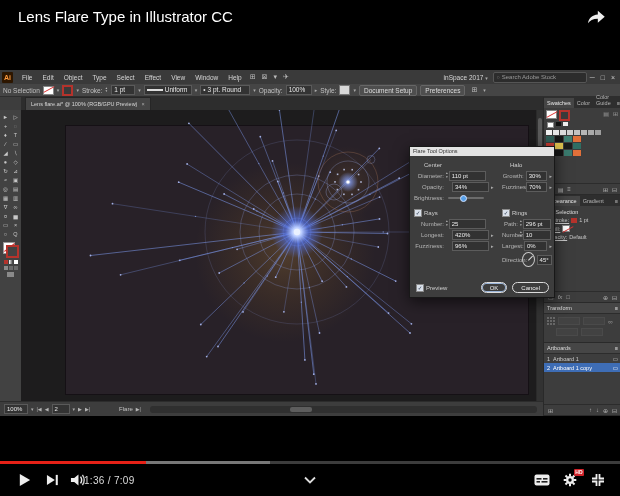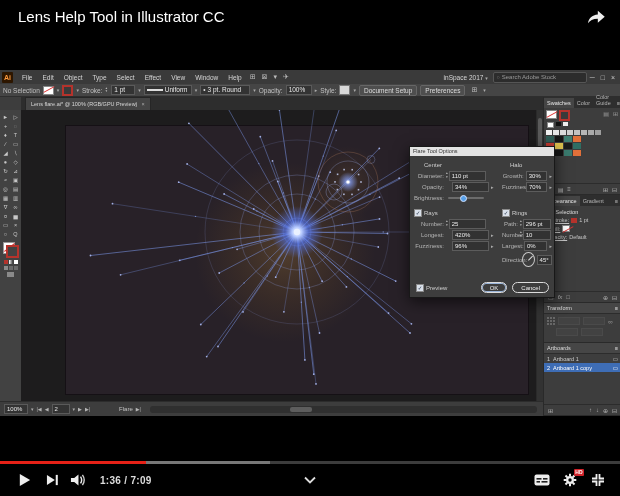--- a/index.html
+++ b/index.html
@@ -105,21 +105,21 @@
             transform-origin:0 0;transform:rotate(-45deg);}
   .pill{height:9px;border:1px solid #dcdcdc;border-radius:6px;color:#eee;background:#3d3d3d;
         display:flex;align-items:center;justify-content:center;padding:0 8px;font-size:6px;}
   .pill.default{box-shadow:0 0 0 1px #9ab4d8 inset;}
 </style>
 </head>
 <body>
 
 <div id="stage">
 
-  <div class="yt-title">Lens Help Tool in Illustrator CC</div>
+  <div class="yt-title">Lens Flare Type in Illustrator CC</div>
   <div class="yt-share">
     <svg width="20" height="18" viewBox="0 0 22 18">
       <path d="M13 6.2 L13 2 L20.6 8.6 L13 15.2 L13 10.8 C7.5 10.8 4.2 12.8 2.2 16 C2.8 10.4 6.6 6.8 13 6.2 Z" fill="#eee"></path>
     </svg>
   </div>
 
   <div id="ai">
 
     <div id="menubar">
       <div class="ai-logo">Ai</div>
@@ -691,21 +691,21 @@
         <rect x="10.5" y="1.5" width="2.2" height="11" fill="#eee"></rect>
     </svg>
   </div>
   <div class="ctl" style="left:66px;top:468px;width:24px;height:24px;">
     <svg width="16" height="14" viewBox="0 0 17 14">
       <path d="M1 5 H4.5 L9 1.2 V12.8 L4.5 9 H1 Z" fill="#eee"></path>
       <path d="M11.2 3.4 Q13.6 7 11.2 10.6" stroke="#eee" stroke-width="1.5" fill="none"></path>
       <path d="M13.2 1.6 Q17 7 13.2 12.4" stroke="#eee" stroke-width="1.5" fill="none" opacity=".85"></path>
     </svg>
   </div>
-  <div class="ctl yt-time" style="left:100px;top:468px;height:24px;font-weight:bold;">1:36 / 7:09</div>
+  <div class="ctl yt-time" style="left:84px;top:468px;height:24px;">1:36 / 7:09</div>
 
   <div class="ctl" style="left:298px;top:468px;width:24px;height:24px;">
     <svg width="14" height="10" viewBox="0 0 14 10">
       <path d="M2 2.5 L7 7.5 L12 2.5" stroke="#ddd" stroke-width="1.8" fill="none"></path>
     </svg>
   </div>
 
   <div class="ctl" style="left:530px;top:468px;width:24px;height:24px;">
     <svg width="16" height="12" viewBox="0 0 16 12">
       <rect x="0.5" y="0.5" width="15" height="11" rx="2" fill="#eee"></rect>

